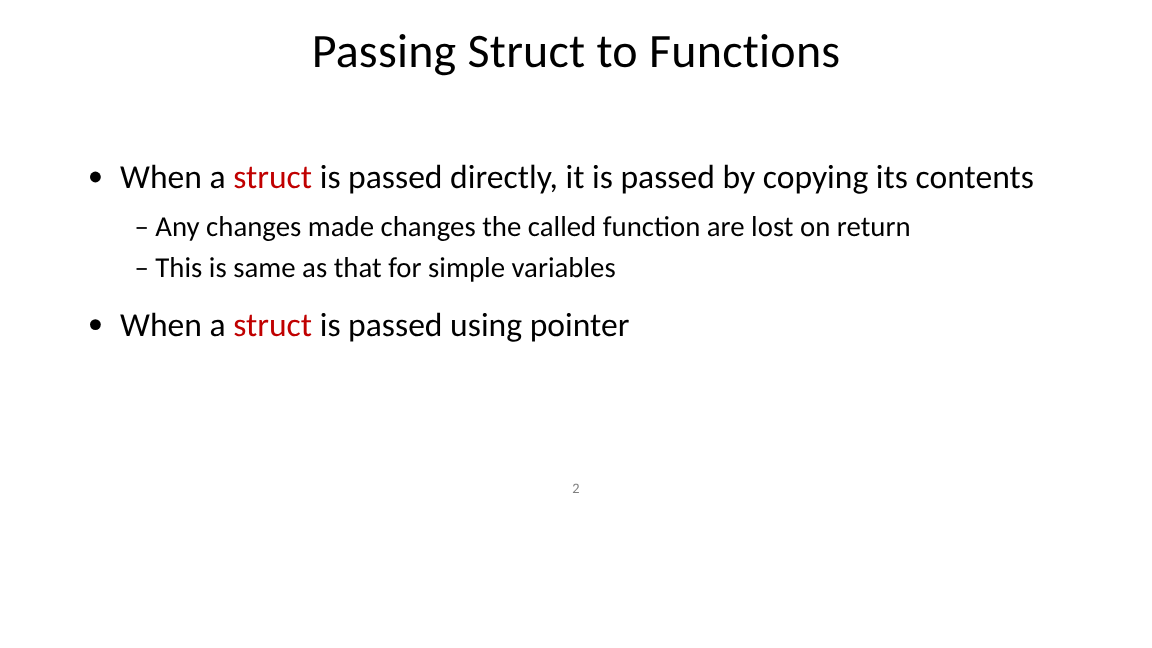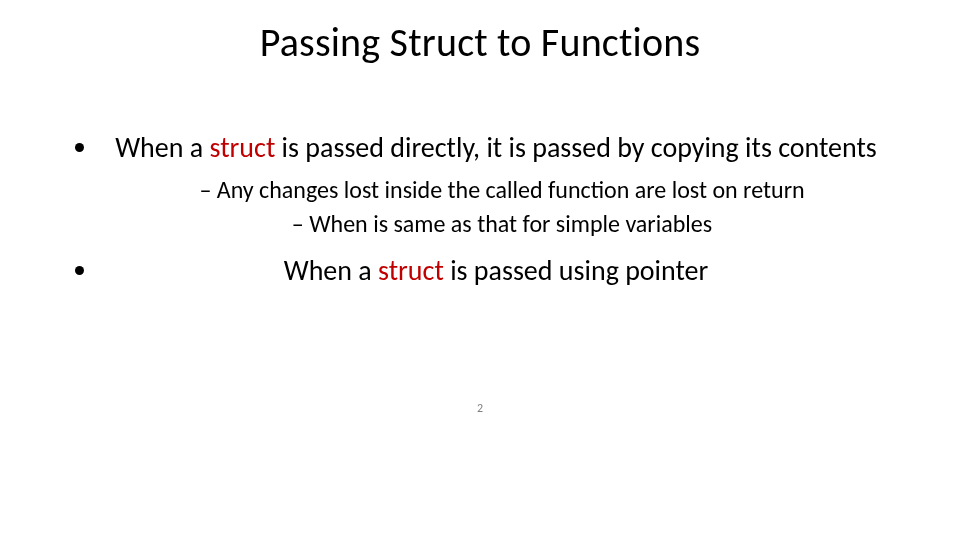--- a/index.html
+++ b/index.html
@@ -36,21 +36,20 @@
   }
   ul.level1 {
     list-style: disc;
     margin: 0;
     padding-left: 28px;
   }
   ul.level1 > li {
     font-size: 28px;
     line-height: 1.25;
     margin-bottom: 8px;
-    text-align: center;
   }
   ul.level2 {
     list-style: none;
     margin: 10px 0 14px 0;
     padding-left: 12px;
   }
   ul.level2 > li {
     font-size: 24px;
     line-height: 1.25;
     margin-bottom: 4px;
@@ -76,22 +75,22 @@
 
 <div class="slide">
   <div class="title">Passing Struct to Functions</div>
 
   <div class="content">
     <ul class="level1">
 
       <li>
         <span>When a </span><span class="kw">struct</span><span> is passed directly, it is passed by copying its contents</span>
         <ul class="level2">
-          <li>Any changes lost inside the called function are lost on return</li>
-          <li>When is same as that for simple variables</li>
+          <li>Any changes made changes the called function are lost on return</li>
+          <li>This is same as that for simple variables</li>
         </ul>
       </li>
 
       <li>
         <span>When a </span><span class="kw">struct</span><span> is passed using pointer</span>
       </li>
 
     </ul>
   </div>
 

